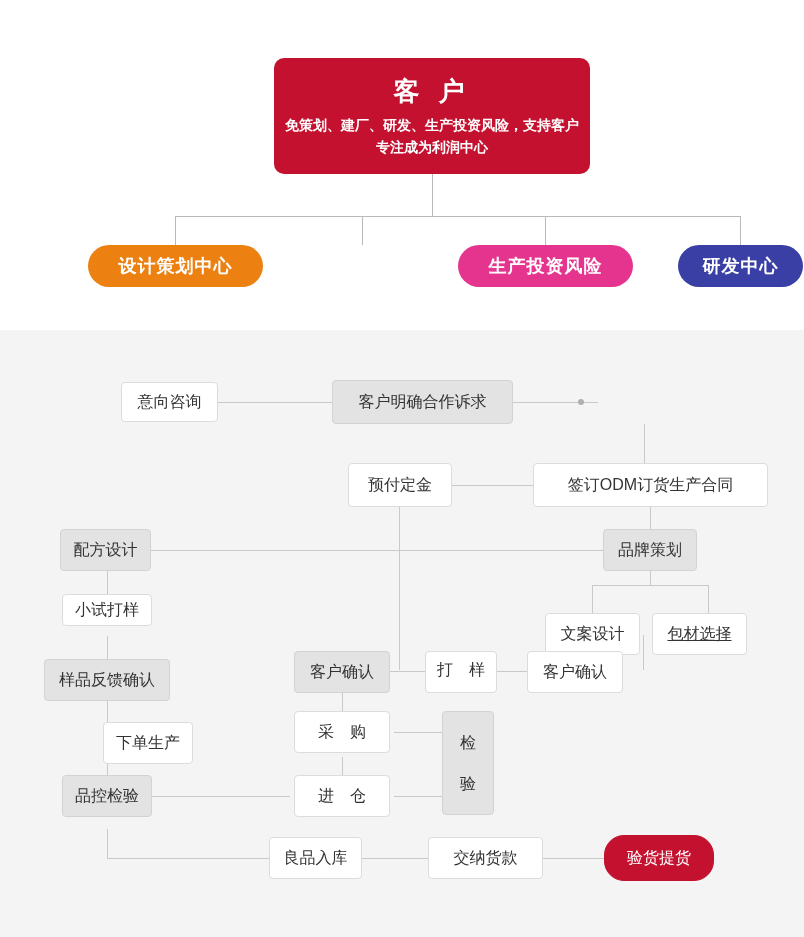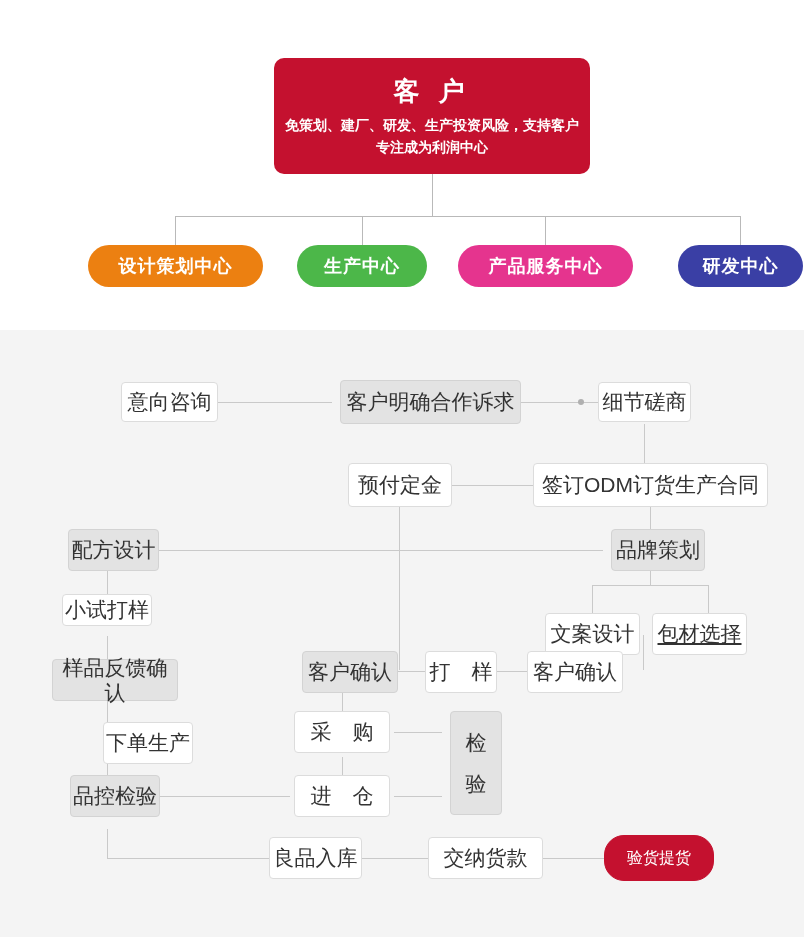--- a/index.html
+++ b/index.html
@@ -94,31 +94,30 @@
     background: #f4f4f4;
   }
 
   .node {
     position: absolute;
     box-sizing: border-box;
     border: 1px solid #dcdcdc;
     border-radius: 4px;
     background: #ffffff;
     color: #333333;
-    font-size: 21px;
+    font-size: 16px;
     display: flex;
     align-items: center;
     justify-content: center;
     text-align: center;
     line-height: 1.2;
   }
   .node.gray {
     background: #e3e3e3;
     border-color: #d3d3d3;
-    margin-left: 8px;
   }
   .node.red {
     background: #c4112f;
     border-color: #c4112f;
     color: #ffffff;
     border-radius: 20px;
     font-size: 16px;
   }
   .node.tall {
     flex-direction: column;
@@ -152,22 +151,21 @@
   </div>
 
   <div class="vline" style="left:386px; top:174px; height:42px;"></div>
   <div class="hline" style="left:129px; top:216px; width:566px;"></div>
   <div class="vline" style="left:129px; top:216px; height:29px;"></div>
   <div class="vline" style="left:316px; top:216px; height:29px;"></div>
   <div class="vline" style="left:499px; top:216px; height:29px;"></div>
   <div class="vline" style="left:694px; top:216px; height:29px;"></div>
 
   <div class="pill" id="pill-0">设计策划中心</div>
-  <div class="pill" id="pill-1">生产中心</div>
-  <div class="pill" id="pill-2">产品服务中心</div>
+  <div class="pill" id="pill-2">生产投资风险</div>
   <div class="pill" id="pill-3">研发中心</div>
 </div>
 
 <div id="flow-section">
 
   <div class="conn h" style="left:218px; top:72px; width:114px;"></div>
 
   <div class="conn h" style="left:513px; top:72px; width:85px;"></div>
   <div class="dot" style="left:578px; top:69px;"></div>
 
@@ -210,35 +208,34 @@
   <div class="conn h" style="left:394px; top:466px; width:48px;"></div>
 
   <div class="conn h" style="left:394px; top:402px; width:48px;"></div>
 
   <div class="conn h" style="left:362px; top:528px; width:66px;"></div>
 
   <div class="conn h" style="left:530px; top:528px; width:74px;"></div>
 
   <div class="node" style="left:121px; top:52px;  width:97px;  height:40px;">意向咨询</div>
   <div class="node gray" style="left:332px; top:50px; width:181px; height:44px;">客户明确合作诉求</div>
-  <div class="node" style="left:598px; top:52px;  width:93px;  height:40px;">细节磋商</div>
 
   <div class="node" style="left:348px; top:133px; width:104px; height:44px;">预付定金</div>
   <div class="node" style="left:533px; top:133px; width:235px; height:44px;">签订ODM订货生产合同</div>
 
   <div class="node gray" style="left:60px;  top:199px; width:91px;  height:42px;">配方设计</div>
   <div class="node gray" style="left:603px; top:199px; width:94px;  height:42px;">品牌策划</div>
 
   <div class="node" style="left:62px;  top:264px; width:90px;  height:32px;">小试打样</div>
   <div class="node" style="left:545px; top:283px; width:95px;  height:42px;">文案设计</div>
   <div class="node" style="left:652px; top:283px; width:95px;  height:42px;text-decoration:underline;">包材选择</div>
 
   <div class="node gray" style="left:44px;  top:329px; width:126px; height:42px;">样品反馈确认</div>
   <div class="node gray" style="left:294px; top:321px; width:96px;  height:42px;">客户确认</div>
-  <div class="node" style="left:425px; top:321px; width:72px;  height:42px;">打　样</div>
+  <div class="node" style="left:425px; top:321px; width:72px;  height:42px;font-family:Liberation Mono, monospace;">打　样</div>
   <div class="node" style="left:527px; top:321px; width:96px;  height:42px;">客户确认</div>
 
   <div class="node" style="left:62px;  top:392px; width:90px;  height:42px;margin-left:41px;">下单生产</div>
   <div class="node" style="left:294px; top:381px; width:96px;  height:42px;">采　购</div>
 
   <div class="node gray tall" style="left:442px; top:381px; width:52px; height:104px;">
     <span>检</span>
     <span>验</span>
   </div>
 

